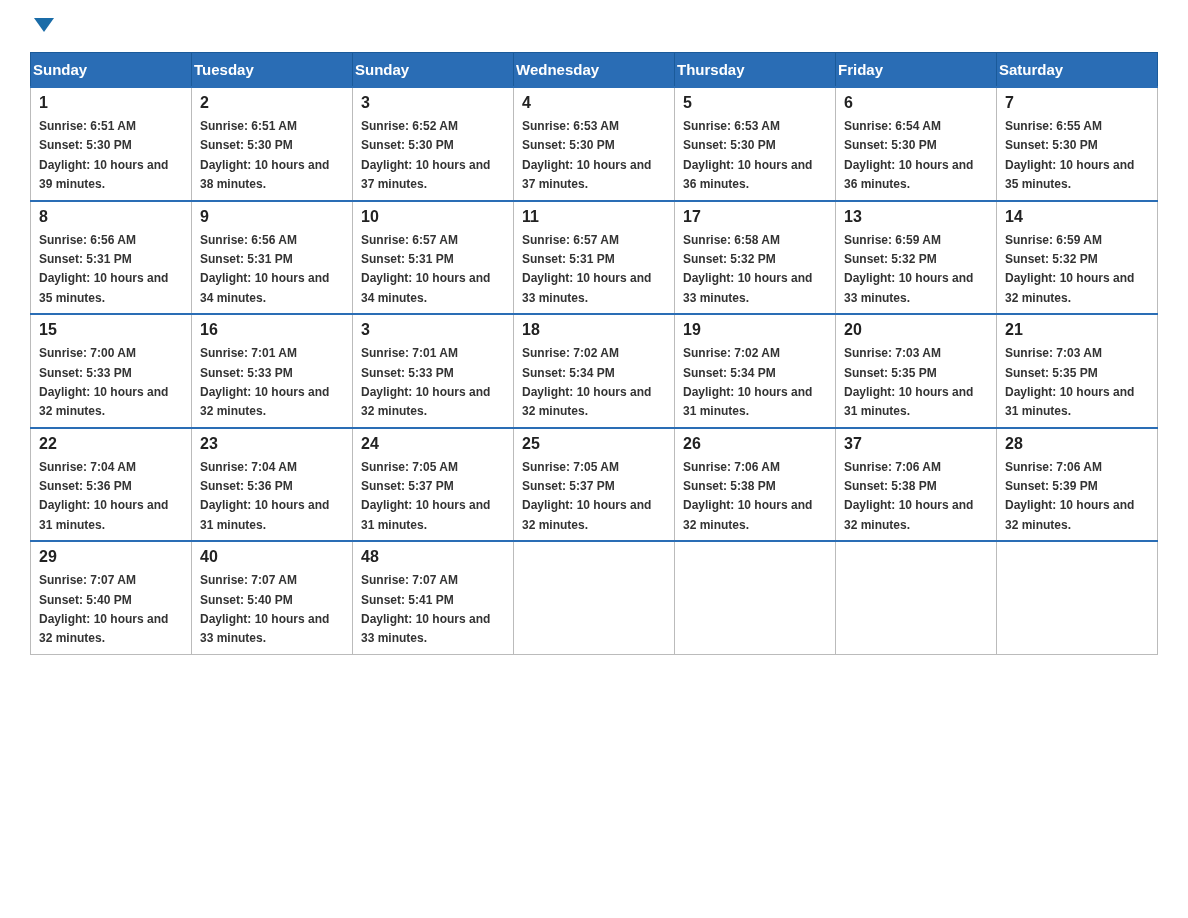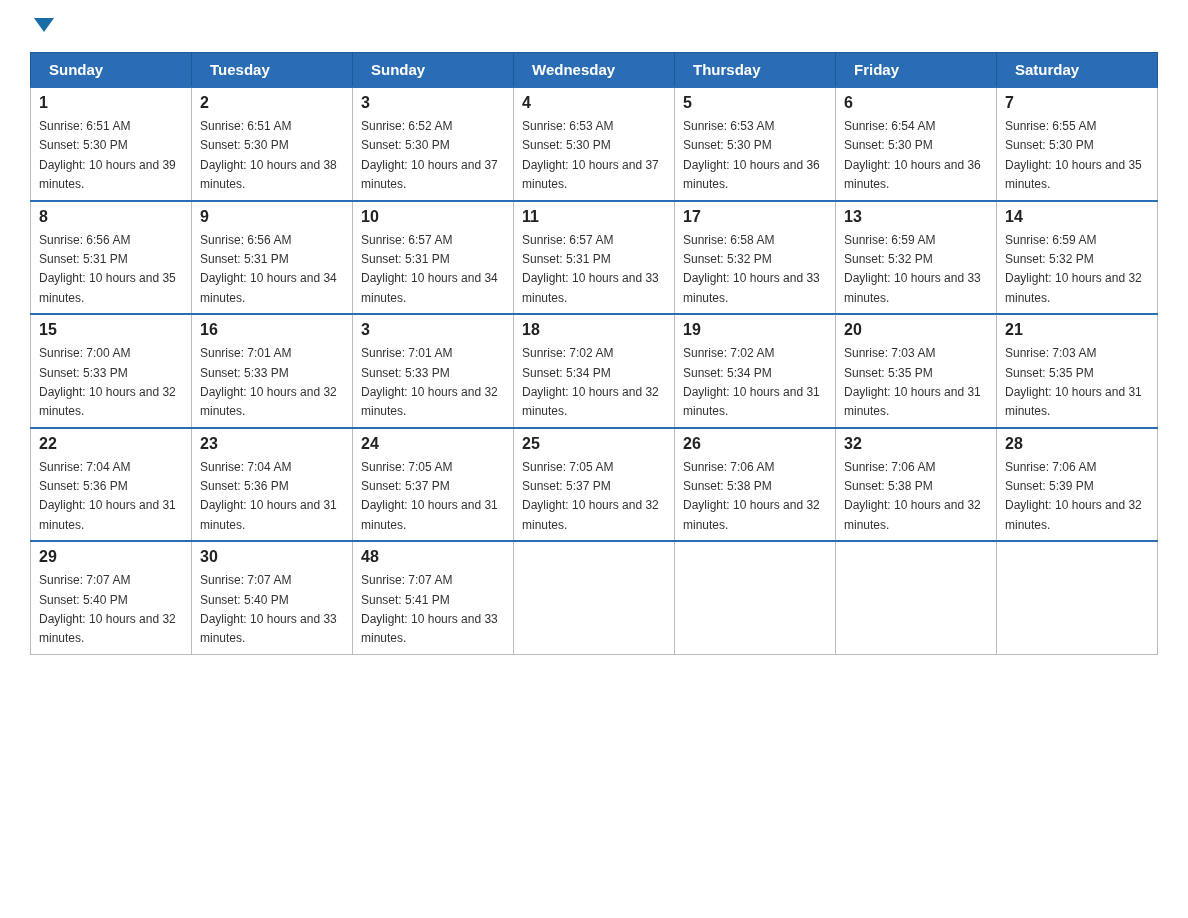--- a/index.html
+++ b/index.html
@@ -62,21 +62,21 @@
     .calendar {
       width: 100%;
       border-collapse: collapse;
       border: 1px solid #999;
     }
     .calendar th {
       background-color: #2a6db5;
       color: #fff;
       font-size: 15px;
       font-weight: bold;
-      padding: 8px 18px;
+      padding: 8px 2px;
       text-align: left;
       border: 1px solid #1a5a9a;
     }
     .calendar td {
       border: 1px solid #bbb;
       vertical-align: top;
       padding: 6px 8px;
       width: 14.28%;
       min-height: 90px;
       height: 110px;
@@ -85,20 +85,21 @@
       font-size: 16px;
       font-weight: bold;
       color: #222;
       display: block;
       margin-bottom: 4px;
     }
     .day-info {
       font-size: 12px;
       color: #333;
       line-height: 1.45;
+      font-weight: bold;
     }
     .empty-cell {
       background: #fff;
     }
     .week-row td {
       border-top: 2px solid #2a6db5;
     }
   </style>
 </head>
 <body>
@@ -235,35 +236,35 @@
       </td>
         <td>
         <span class="day-number">25</span>
         <span class="day-info">Sunrise: 7:05 AM<br>Sunset: 5:37 PM<br>Daylight: 10 hours and 32 minutes.</span>
       </td>
         <td>
         <span class="day-number">26</span>
         <span class="day-info">Sunrise: 7:06 AM<br>Sunset: 5:38 PM<br>Daylight: 10 hours and 32 minutes.</span>
       </td>
         <td>
-        <span class="day-number">32</span>
+        <span class="day-number">37</span>
         <span class="day-info">Sunrise: 7:06 AM<br>Sunset: 5:38 PM<br>Daylight: 10 hours and 32 minutes.</span>
       </td>
         <td>
         <span class="day-number">28</span>
         <span class="day-info">Sunrise: 7:06 AM<br>Sunset: 5:39 PM<br>Daylight: 10 hours and 32 minutes.</span>
       </td>
       </tr>
       <tr class="week-row">
         <td>
         <span class="day-number">29</span>
         <span class="day-info">Sunrise: 7:07 AM<br>Sunset: 5:40 PM<br>Daylight: 10 hours and 32 minutes.</span>
       </td>
         <td>
-        <span class="day-number">30</span>
+        <span class="day-number">40</span>
         <span class="day-info">Sunrise: 7:07 AM<br>Sunset: 5:40 PM<br>Daylight: 10 hours and 33 minutes.</span>
       </td>
         <td>
         <span class="day-number">48</span>
         <span class="day-info">Sunrise: 7:07 AM<br>Sunset: 5:41 PM<br>Daylight: 10 hours and 33 minutes.</span>
       </td>
         <td class="empty-cell"></td>
         <td class="empty-cell"></td>
         <td class="empty-cell"></td>
         <td class="empty-cell"></td>

